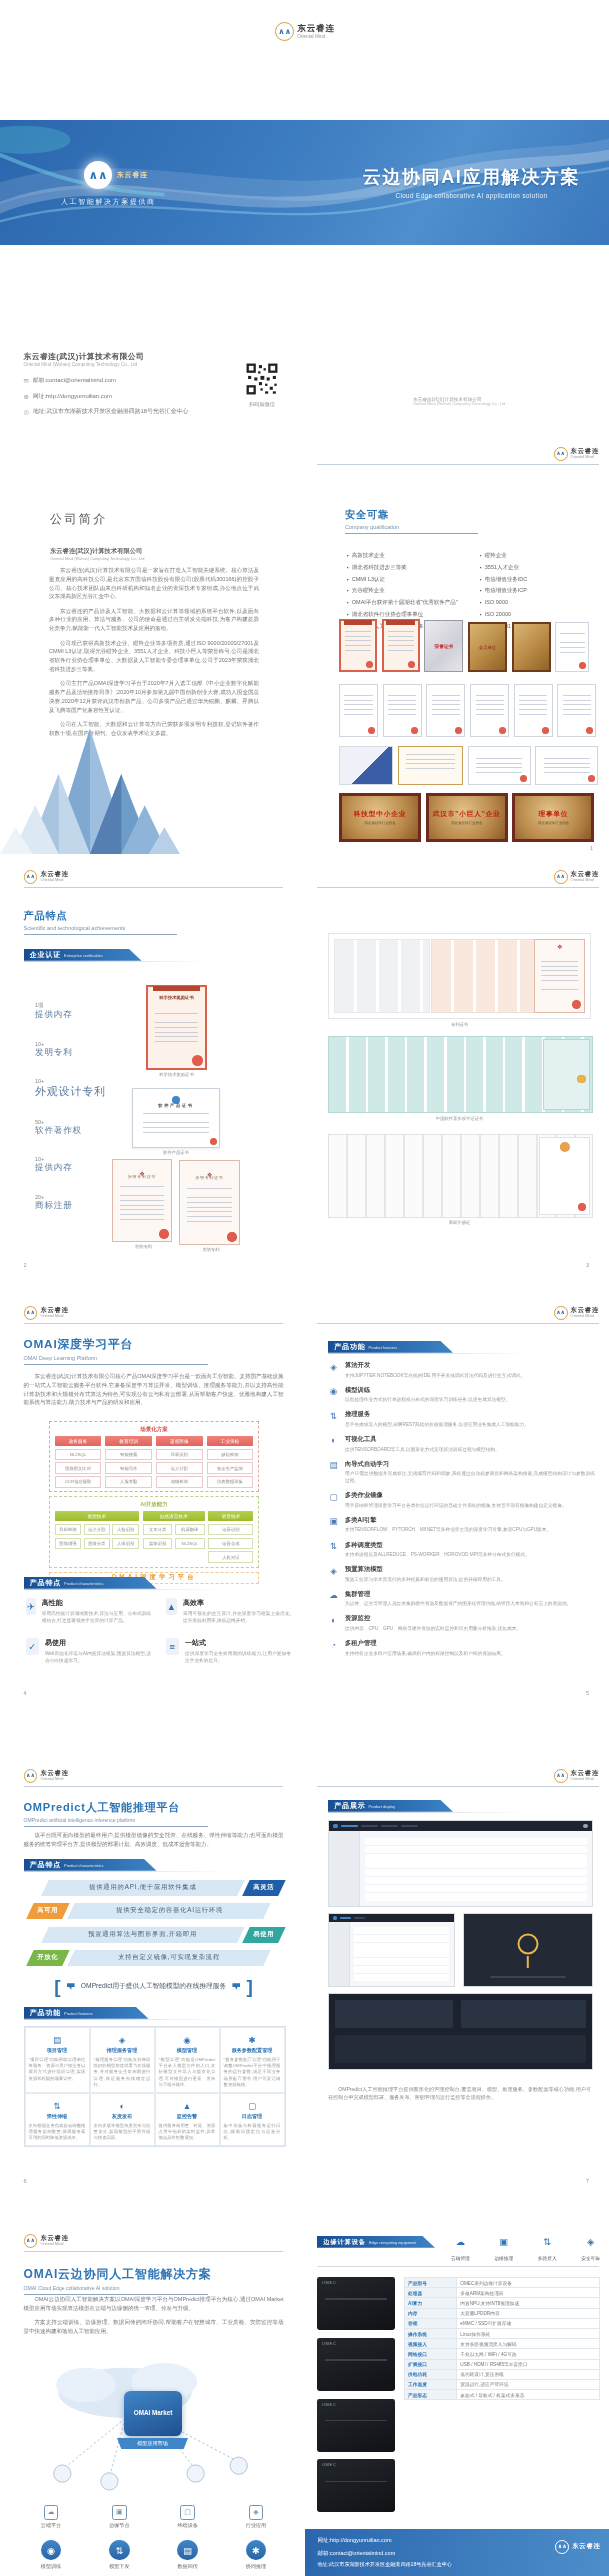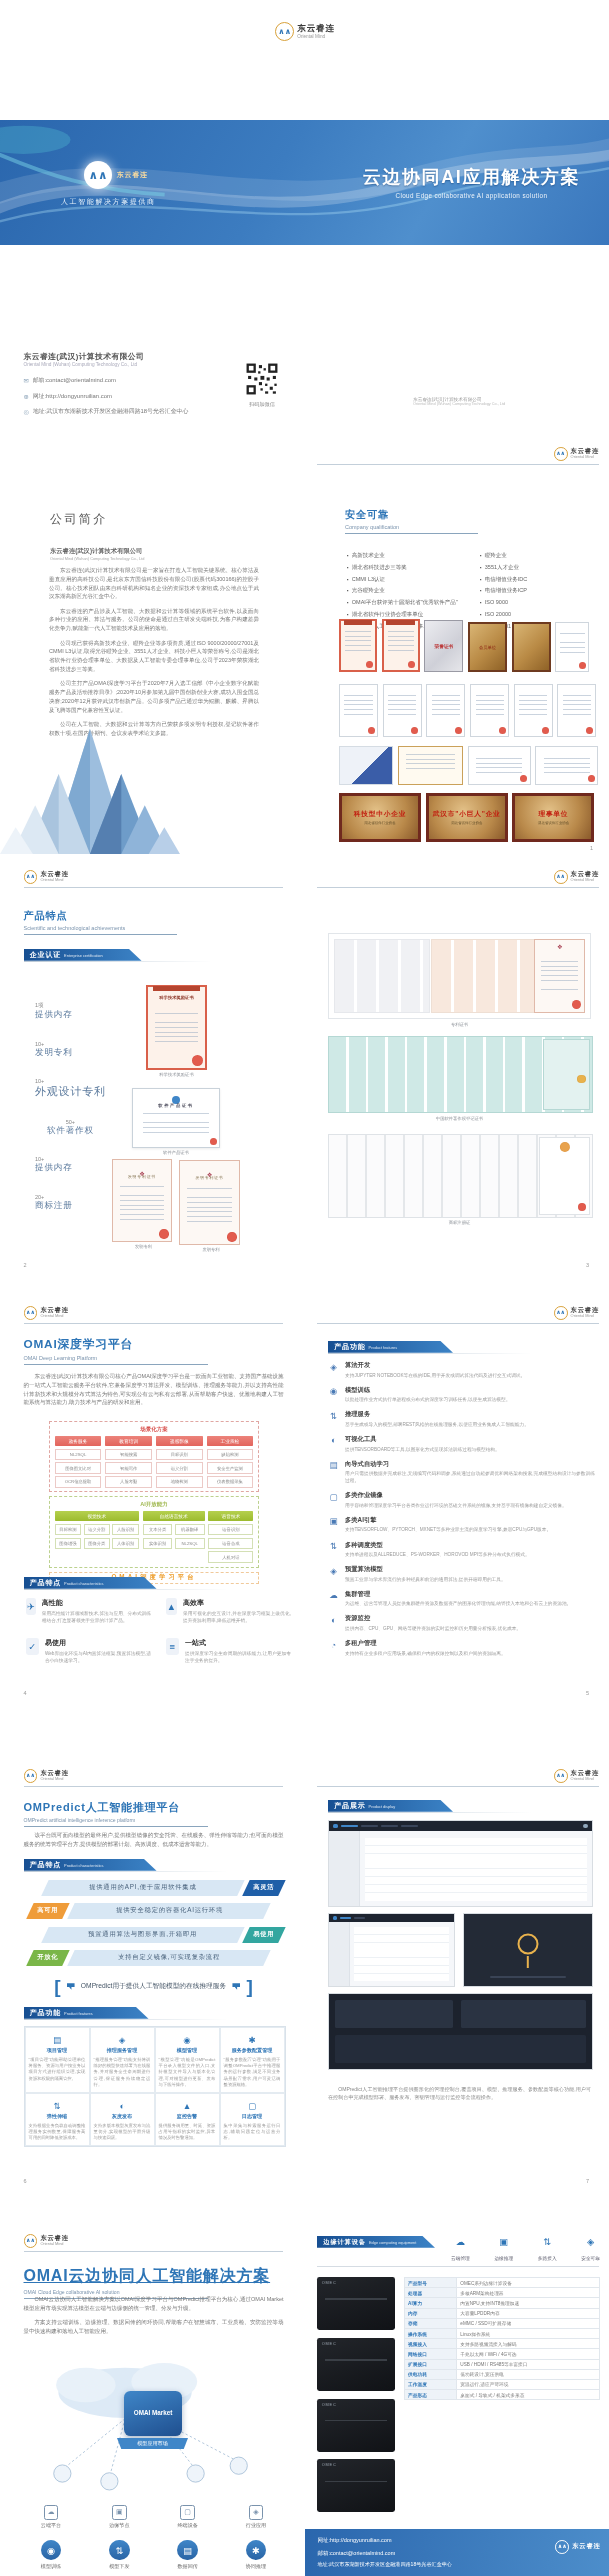--- a/index.html
+++ b/index.html
@@ -369,21 +369,21 @@
         <div style="font-size:8.6px;color:#5b7a9d;letter-spacing:0.8px;">提供内存</div>
       </div>
     <div style="margin-bottom:19.6px;">
         <div style="font-size:5.5px;color:#888;">10+</div>
         <div style="font-size:8.6px;color:#5b7a9d;letter-spacing:0.8px;">发明专利</div>
       </div>
     <div style="margin-bottom:19.6px;">
         <div style="font-size:5.5px;color:#888;">10+</div>
         <div style="font-size:11px;color:#5b7a9d;letter-spacing:0.8px;">外观设计专利</div>
       </div>
-    <div style="margin-bottom:19.6px;text-align:center;">
+    <div style="margin-bottom:19.6px;">
         <div style="font-size:5.5px;color:#888;">50+</div>
         <div style="font-size:8.6px;color:#5b7a9d;letter-spacing:0.8px;">软件著作权</div>
       </div>
     <div style="margin-bottom:19.6px;">
         <div style="font-size:5.5px;color:#888;">10+</div>
         <div style="font-size:8.6px;color:#5b7a9d;letter-spacing:0.8px;">提供内存</div>
       </div>
     <div>
         <div style="font-size:5.5px;color:#888;">20+</div>
         <div style="font-size:8.6px;color:#5b7a9d;letter-spacing:0.8px;">商标注册</div>
@@ -815,21 +815,21 @@
       <span class="ring">
           <i>∧∧</i>
         </span>
       <span>
           <span class="lg-cn" style="display:block;">东云睿连</span>
       <span class="lg-en" style="display:block;">Oriental Mind</span>
         </span>
     </div>
   </div>
   <div class="abs" style="top:2266px;left:23.5px;">
-    <div class="sec-t" style="font-size:16px;text-decoration:underline;">OMAI云边协同人工智能解决方案</div>
+    <div class="sec-t" style="font-size:12px;">OMAI云边协同人工智能解决方案</div>
     <div class="sec-s" style="font-size:5.1px;">OMAI Cloud Edge collaborative AI solution</div>
     <div class="sec-line" style="width:184px;"></div>
   </div>
   <div class="abs" style="top:2295px;left:23.5px;width:260px;">
     <p class="para">OMAI云边协同人工智能解决方案以OMAI深度学习平台与OMPredict推理平台为核心,通过OMAI Market模型应用市场实现算法模型在云端与边缘侧的统一管理、分发与升级。</p>
     <p class="para">方案支持云端训练、边缘推理、数据回传的闭环协同,帮助客户在智慧城市、工业质检、安防监控等场景中快速构建和落地人工智能应用。</p>
   </div>
 
   <div class="abs" style="top:2352px;left:31px;width:243px;height:149px;">
     <svg width="243" height="149" viewBox="0 0 310 190">

